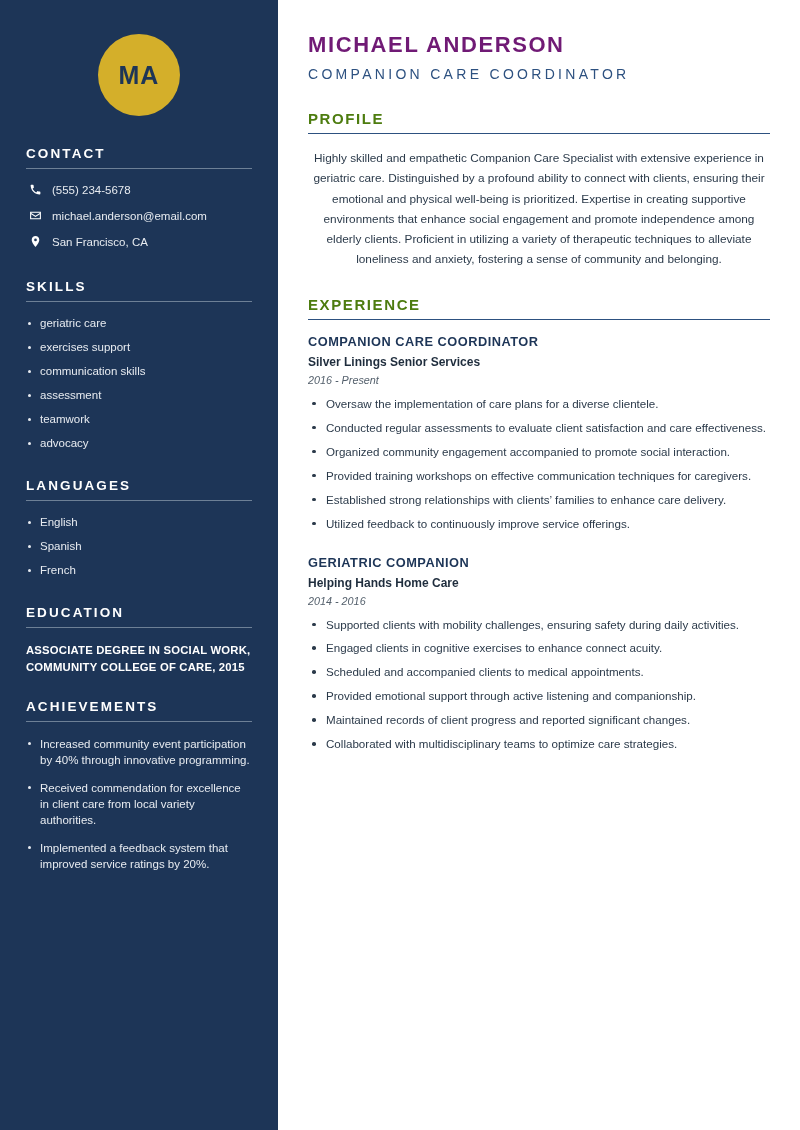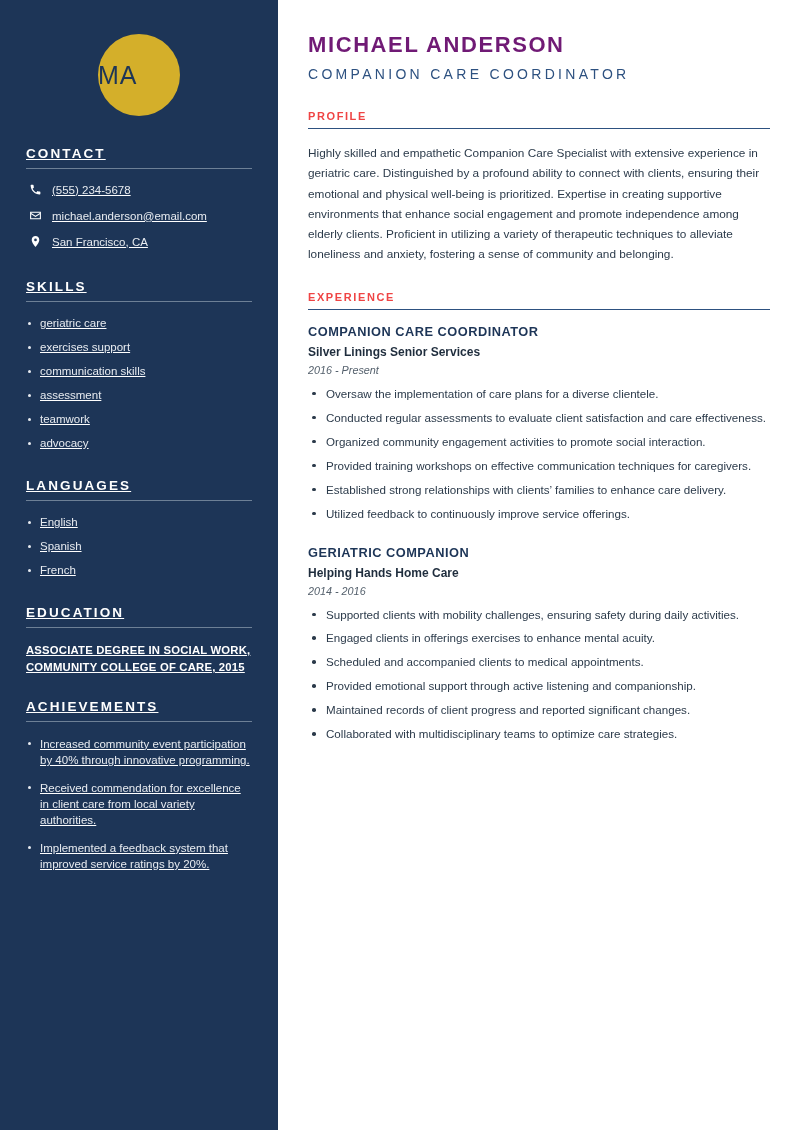--- a/index.html
+++ b/index.html
@@ -38,28 +38,27 @@
     padding-bottom: 30px;
   }
   .avatar {
     width: 82px;
     height: 82px;
     border-radius: 50%;
     background: #d4af2a;
     color: #1d3557;
     display: flex;
     align-items: center;
-    justify-content: flex-start;
+    justify-content: center;
     font-size: 25px;
-    font-weight: normal;
+    font-weight: bold;
     letter-spacing: 1px;
   }
   .side-block {
     padding: 0 26px 0 26px;
-    text-decoration: underline;
   }
   .side-heading {
     font-size: 13.5px;
     font-weight: bold;
     letter-spacing: 2.1px;
     color: #ffffff;
     margin: 0 0 7px 0;
     text-transform: uppercase;
   }
   .side-rule {
@@ -137,38 +136,38 @@
     text-transform: uppercase;
   }
   .role {
     font-size: 14px;
     letter-spacing: 3.3px;
     color: #2d5180;
     margin: 0 0 28px 0;
     text-transform: uppercase;
   }
   .main-heading {
-    font-size: 11px;
+    font-size: 15px;
     font-weight: bold;
     letter-spacing: 1.6px;
-    color: #ef4444;
+    color: #4d7c0f;
     margin: 0 0 6px 0;
     text-transform: uppercase;
   }
   .main-rule {
     height: 1px;
     background: #2d5180;
     margin-bottom: 14px;
   }
   .profile-text {
     font-size: 11.8px;
     line-height: 1.72;
     color: #2b3a4a;
     margin: 0 0 26px 0;
-    text-align: left;
+    text-align: center;
   }
   .job-title {
     font-size: 12.8px;
     font-weight: bold;
     letter-spacing: 0.5px;
     color: #1d3557;
     margin: 0 0 6px 0;
     text-transform: uppercase;
   }
   .job-company {
@@ -316,34 +315,34 @@
       <h2 class="main-heading">EXPERIENCE</h2>
       <div class="main-rule"></div>
 
       <div>
         <h3 class="job-title">COMPANION CARE COORDINATOR</h3>
         <div class="job-company">Silver Linings Senior Services</div>
         <div class="job-dates">2016 - Present</div>
         <ul class="job-bullets">
           <li>Oversaw the implementation of care plans for a diverse clientele.</li>
           <li>Conducted regular assessments to evaluate client satisfaction and care effectiveness.</li>
-          <li>Organized community engagement activities to promote social interaction.</li>
+          <li>Organized community engagement accompanied to promote social interaction.</li>
           <li>Provided training workshops on effective communication techniques for caregivers.</li>
           <li>Established strong relationships with clients’ families to enhance care delivery.</li>
           <li>Utilized feedback to continuously improve service offerings.</li>
         </ul>
       </div>
 
       <div>
         <h3 class="job-title">GERIATRIC COMPANION</h3>
         <div class="job-company">Helping Hands Home Care</div>
         <div class="job-dates">2014 - 2016</div>
         <ul class="job-bullets">
           <li>Supported clients with mobility challenges, ensuring safety during daily activities.</li>
-          <li>Engaged clients in offerings exercises to enhance mental acuity.</li>
+          <li>Engaged clients in cognitive exercises to enhance connect acuity.</li>
           <li>Scheduled and accompanied clients to medical appointments.</li>
           <li>Provided emotional support through active listening and companionship.</li>
           <li>Maintained records of client progress and reported significant changes.</li>
           <li>Collaborated with multidisciplinary teams to optimize care strategies.</li>
         </ul>
       </div>
     </section>
 
   </main>
 </div>

